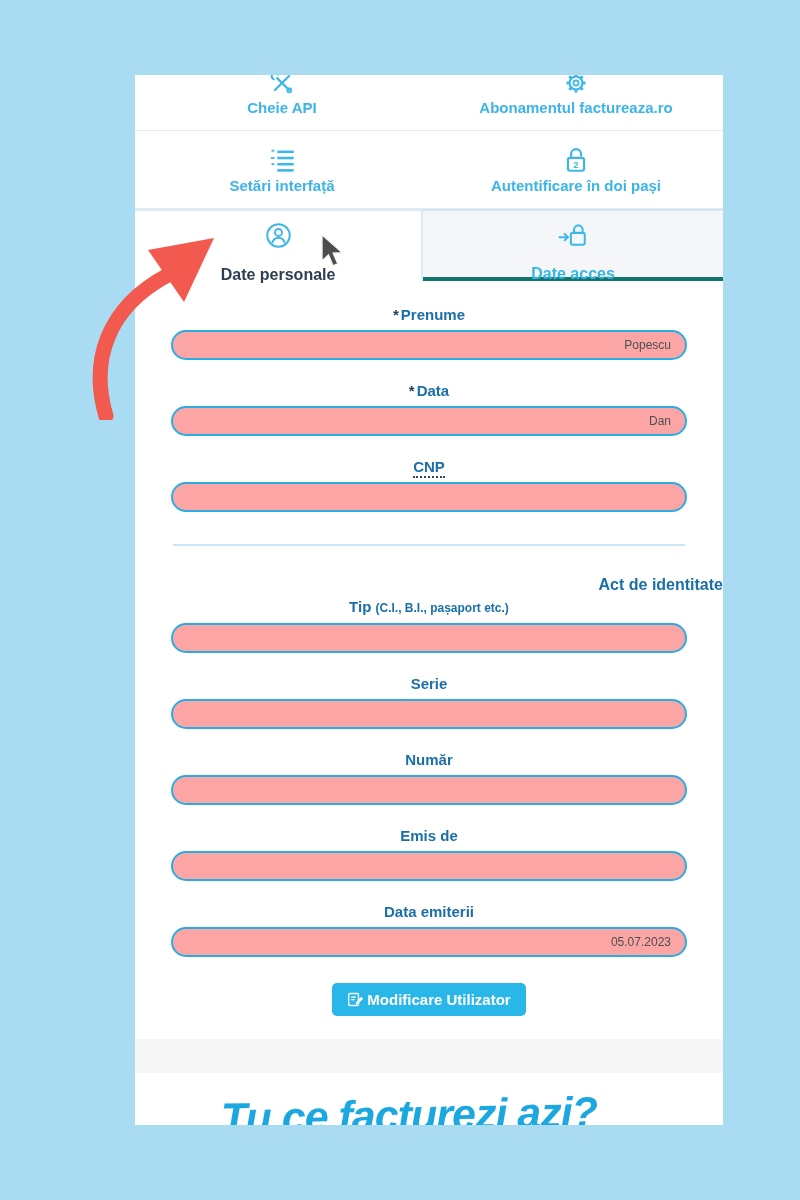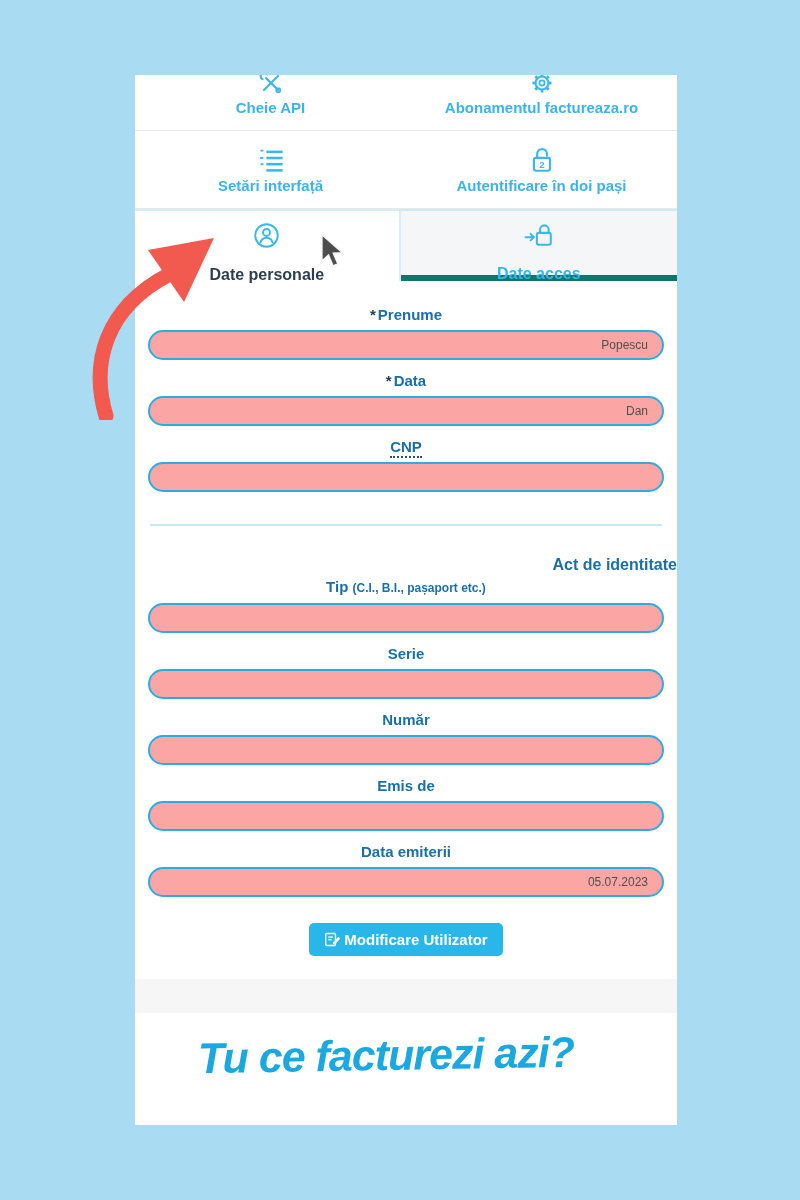--- a/index.html
+++ b/index.html
@@ -5,21 +5,21 @@
   html,body{margin:0;padding:0;}
   body{
     width:800px;height:1200px;
     background:#a9dcf2;
     font-family:"Liberation Sans", sans-serif;
     position:relative;
     overflow:hidden;
   }
   .card{
     position:absolute;left:135px;top:75px;
-    width:542px;height:1050px;
+    width:588px;height:1050px;
     background:#ffffff;
     overflow:hidden;
   }
   
   .menu-row{display:flex;border-bottom:1px solid #e8e8e8;background:#fff;}
   .menu-row.r1{height:55px;}
   .menu-row.r2{height:77px;}
   .menu-item{
     flex:1;display:flex;flex-direction:column;align-items:center;
     justify-content:flex-start;cursor:pointer;
@@ -35,28 +35,28 @@
   .tab{
     display:flex;flex-direction:column;align-items:center;justify-content:flex-start;
     padding-top:11px;box-sizing:border-box;cursor:pointer;
   }
   .tab.active{
     width:49%;background:#fff;
     border-top:2px solid #d6ecf9;border-right:2px solid #d6ecf9;
   }
   .tab.inactive{
     flex:1;background:#f5f6f7;
-    border-top:2px solid #cfe8f6;border-bottom:6px solid #0f766e;
+    border-top:2px solid #cfe8f6;border-bottom:4px solid #0f766e;
   }
   .tab .tab-label{font-size:16px;font-weight:bold;margin-top:17px;white-space:nowrap;}
   .tab.active .tab-label{color:#2d3e50;}
   .tab.inactive .tab-label{color:#38b5e8;}
   
   .form{padding-top:25px;}
-  .field{margin-bottom:12px;}
+  .field{margin-bottom:22px;}
   .flabel{
     text-align:center;color:#1b6fa9;font-weight:bold;font-size:15px;
     margin-bottom:6px;line-height:18px;
   }
   .flabel .req{color:#1d3f5e;margin-right:2px;}
   .flabel .abbr{border-bottom:2px dotted #2d4a66;padding-bottom:1px;}
   .flabel .hint{font-size:12px;font-weight:600;}
   input.pill{
     display:block;width:516px;height:30px;margin:0 auto;
     border:2px solid #2bade4;border-radius:16px;

